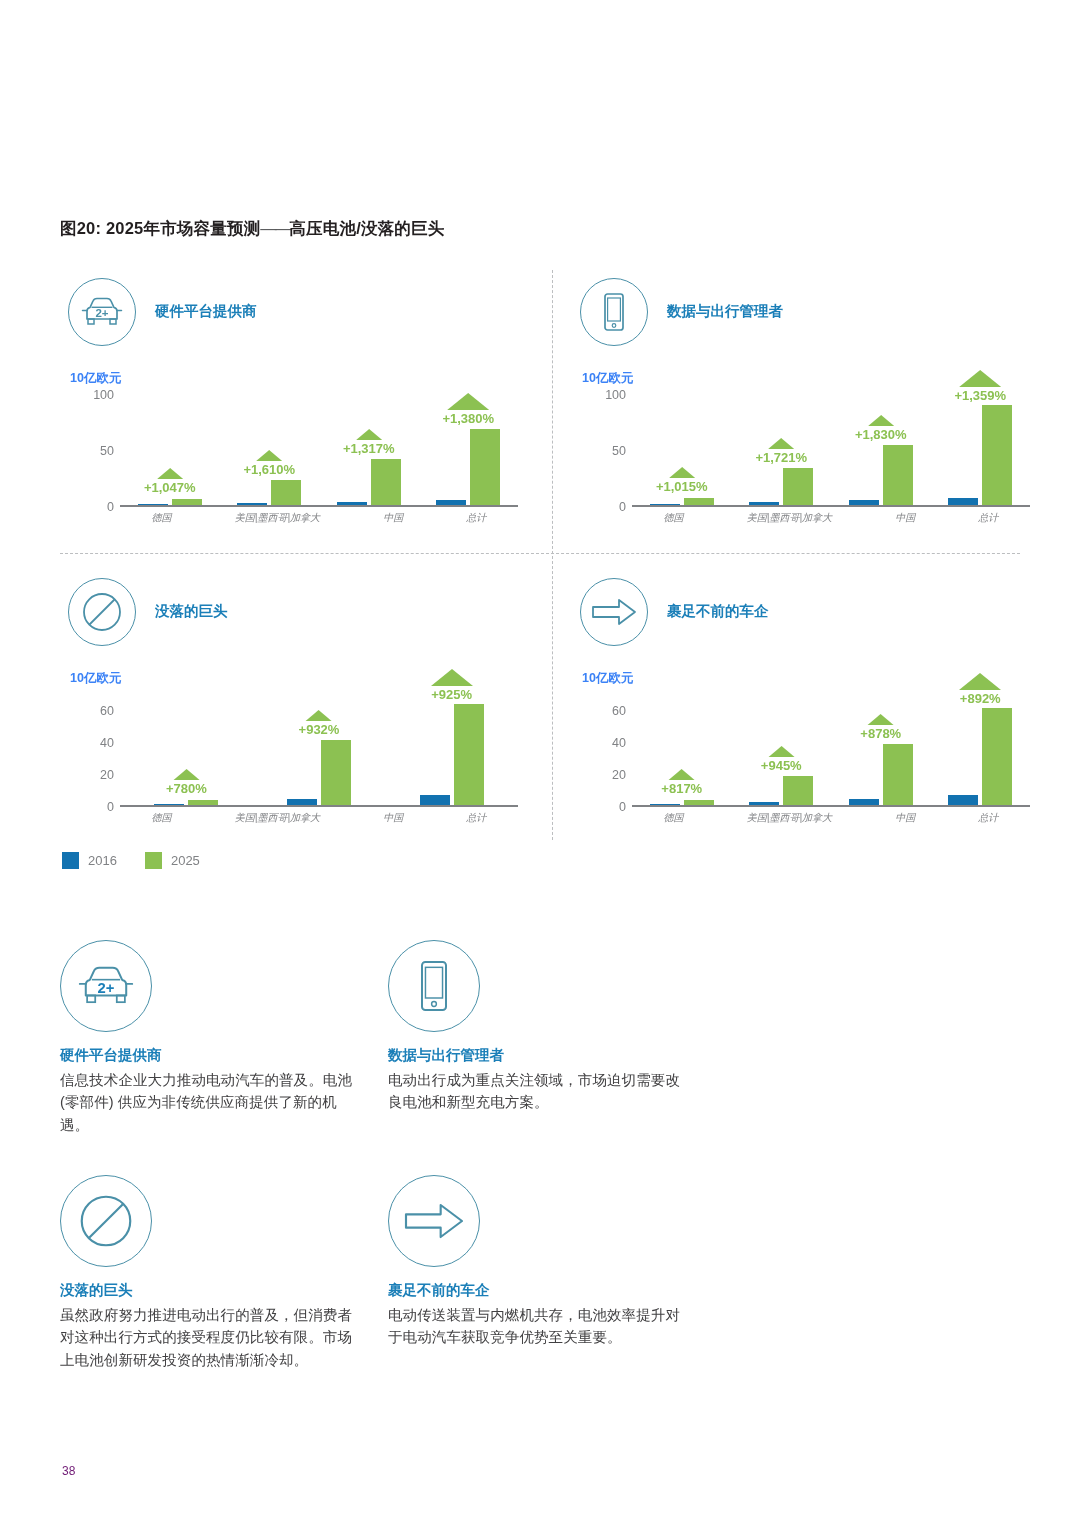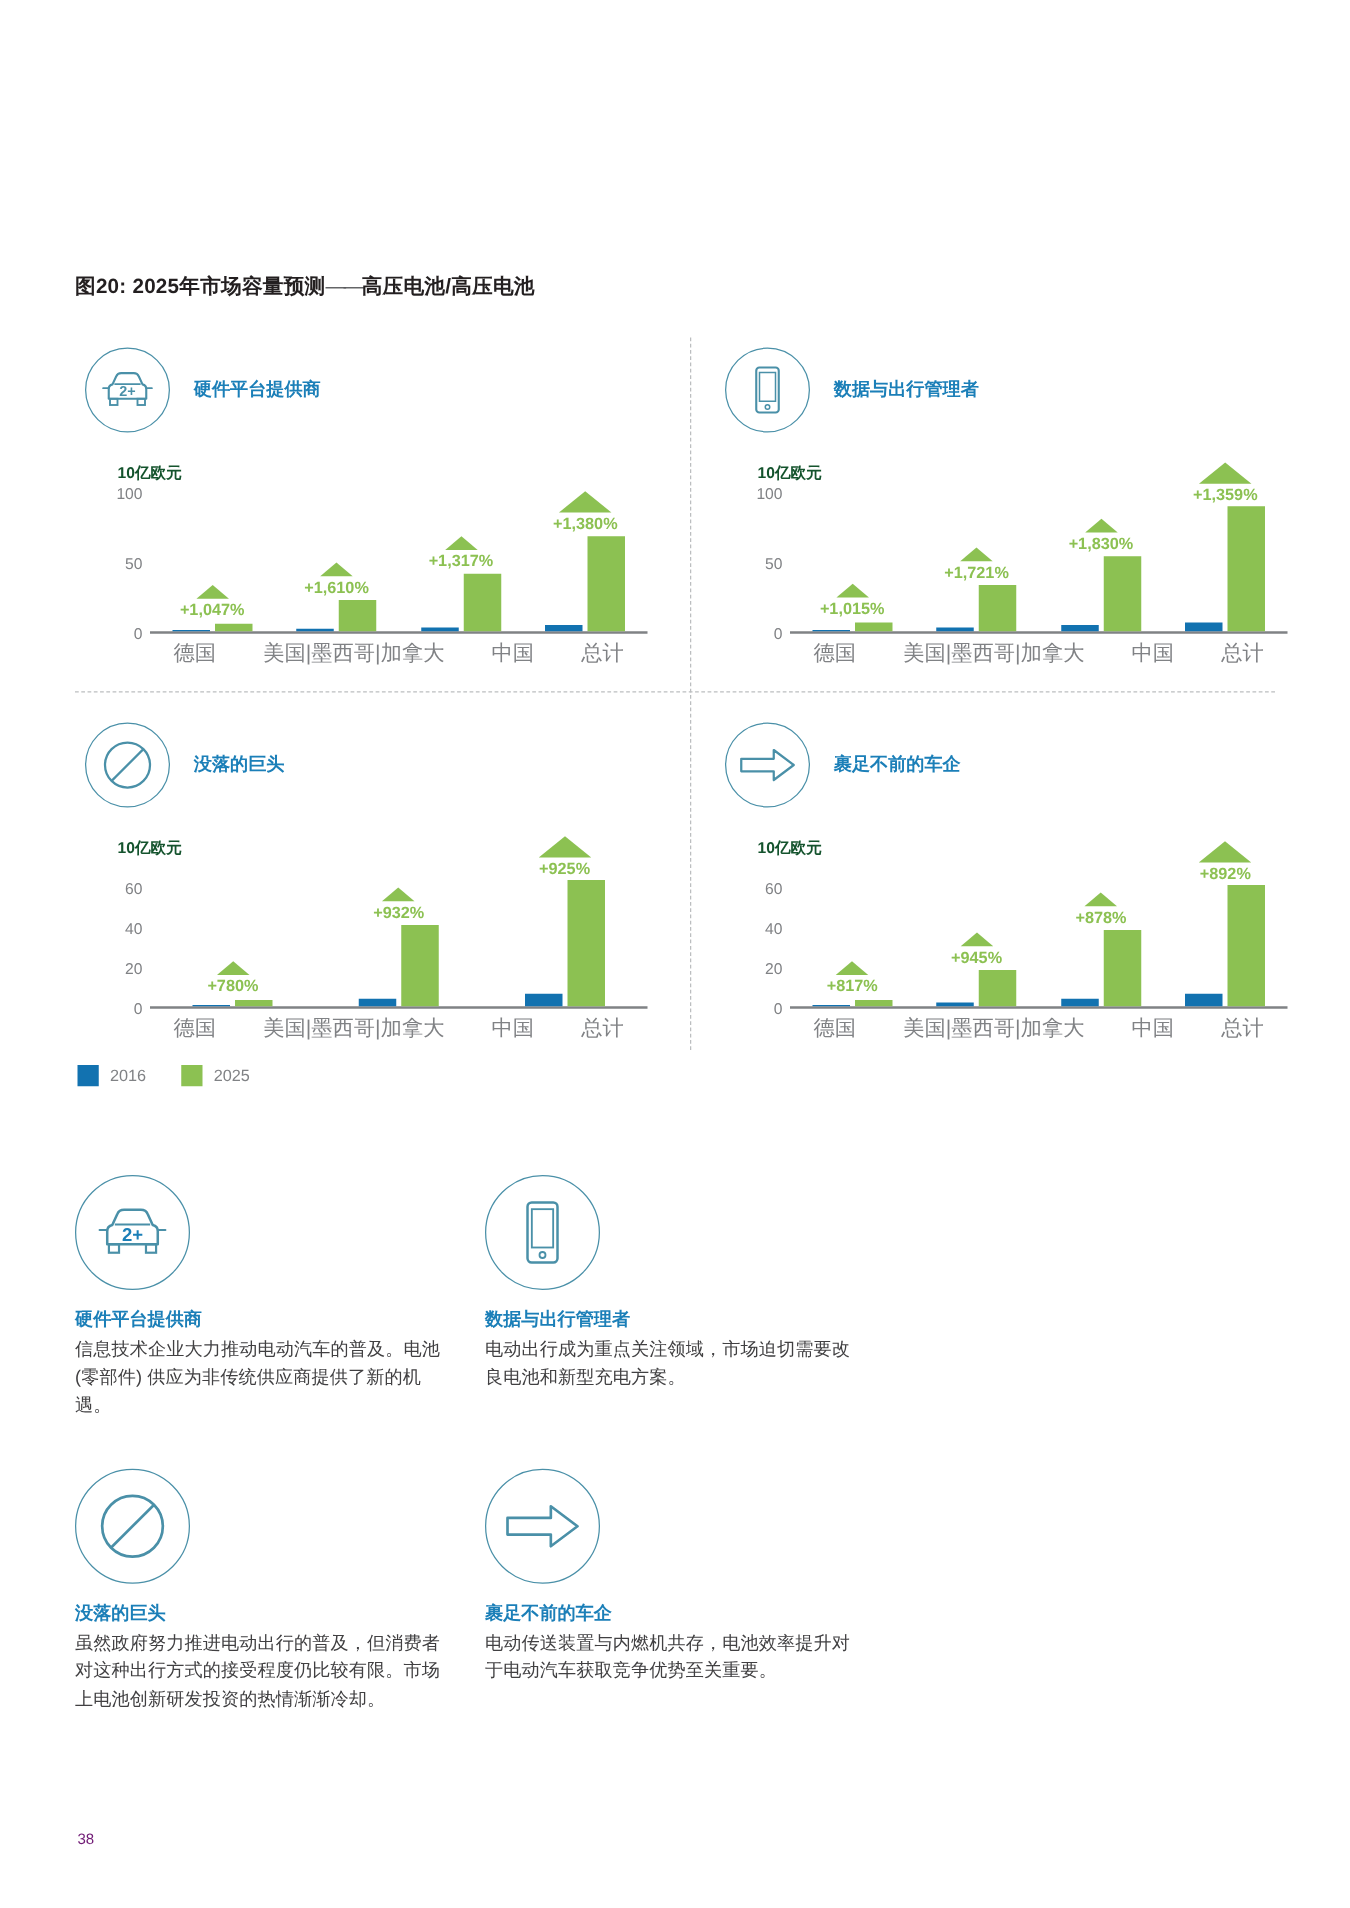--- a/index.html
+++ b/index.html
@@ -46,21 +46,21 @@
   .icon-circle svg { display: block; }
 
   .panel-title {
     position: absolute; left: 95px; top: 32px;
     font-size: 14.5px; font-weight: bold; color: #1b7fb8;
     white-space: nowrap;
   }
 
   .unit-label {
     position: absolute; left: 10px; top: 100px;
-    font-size: 12.5px; font-weight: bold; color: #14532d; margin-left: 24px;
+    font-size: 12.5px; font-weight: bold; color: #3b82f6;
   }
 
   
   .plot { position: absolute; left: 0; top: 125px; width: 470px; height: 145px; }
   .axis-labels { position: absolute; left: 0; top: 0; width: 58px; height: 112px; }
   .tick {
     position: absolute; right: 4px; width: 54px; text-align: right;
     font-size: 12.5px; color: #808285; transform: translateY(-50%);
   }
   .plot-area {
@@ -91,21 +91,21 @@
   .growth .tri.big {
     border-left-width: 21px; border-right-width: 21px; border-bottom-width: 17px;
   }
   .growth .glabel { font-size: 13px; font-weight: bold; color: #8cc152; }
 
   .x-labels {
     position: absolute; left: 60px; right: 12px; top: 116px; height: 20px;
     display: flex; justify-content: space-around;
   }
   .x-labels span {
-    font-size: 17px; color: #808285; text-align: center; white-space: nowrap;
+    font-size: 10px; color: #808285; text-align: center; white-space: nowrap; font-style: italic;
   }
 
   
   .legend { position: absolute; left: 62px; top: 852px; display: flex; align-items: flex-end; gap: 10px; }
   .legend .item { display: flex; align-items: center; gap: 9px; margin-right: 18px; }
   .legend .sw { width: 17px; height: 17px; }
   .legend .sw.blue { background: #1272b0; }
   .legend .sw.green { background: #8cc152; }
   .legend .txt { font-size: 13px; color: #808285; }
 
@@ -130,21 +130,21 @@
     position: absolute; left: 62px; top: 1464px;
     font-size: 12px; color: #701a75;
   }
 </style>
 </head>
 <body>
 
 <div class="page">
 
   <div class="fig-title">
-    <span>图20: 2025年市场容量预测</span><span class="dash">——</span><span>高压电池/高压电池</span>
+    <span>图20: 2025年市场容量预测</span><span class="dash">——</span><span>高压电池/没落的巨头</span>
   </div>
 
   <div class="quad-grid">
     <div class="v-div"></div>
     <div class="h-div"></div>
 
     <div class="panel p1">
       <div class="icon-circle">
         <svg width="46" height="34" viewBox="0 0 46 34">
           <path d="M8 24 L8 16 C8 14 9 13 11 12.5 L14 6 C14.7 4.3 16 3.5 18 3.5 L28 3.5 C30 3.5 31.3 4.3 32 6 L35 12.5 C37 13 38 14 38 16 L38 24 Z" fill="none" stroke="#4a90a8" stroke-width="1.7" stroke-linejoin="round"></path>

